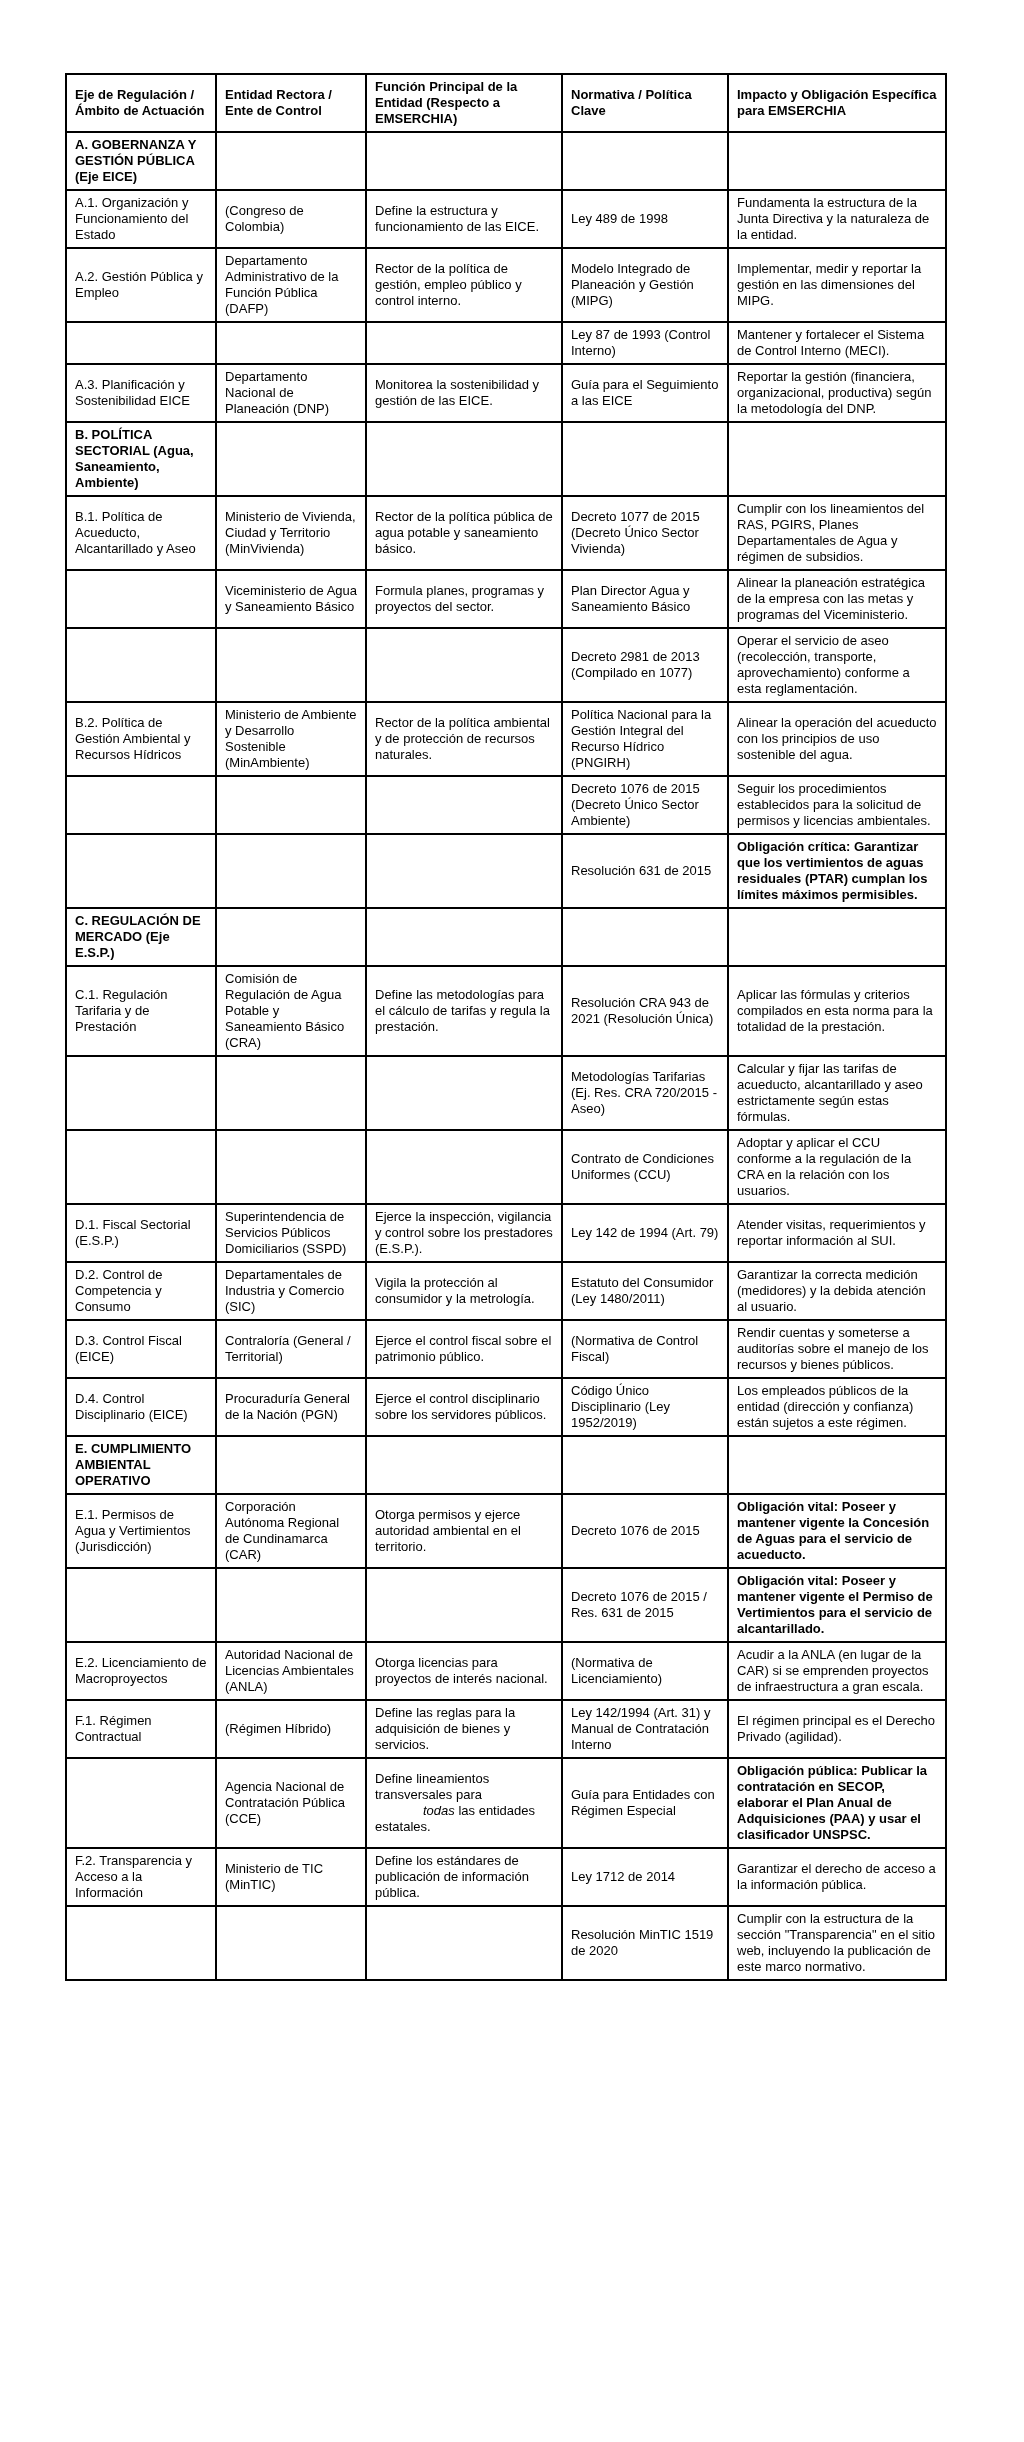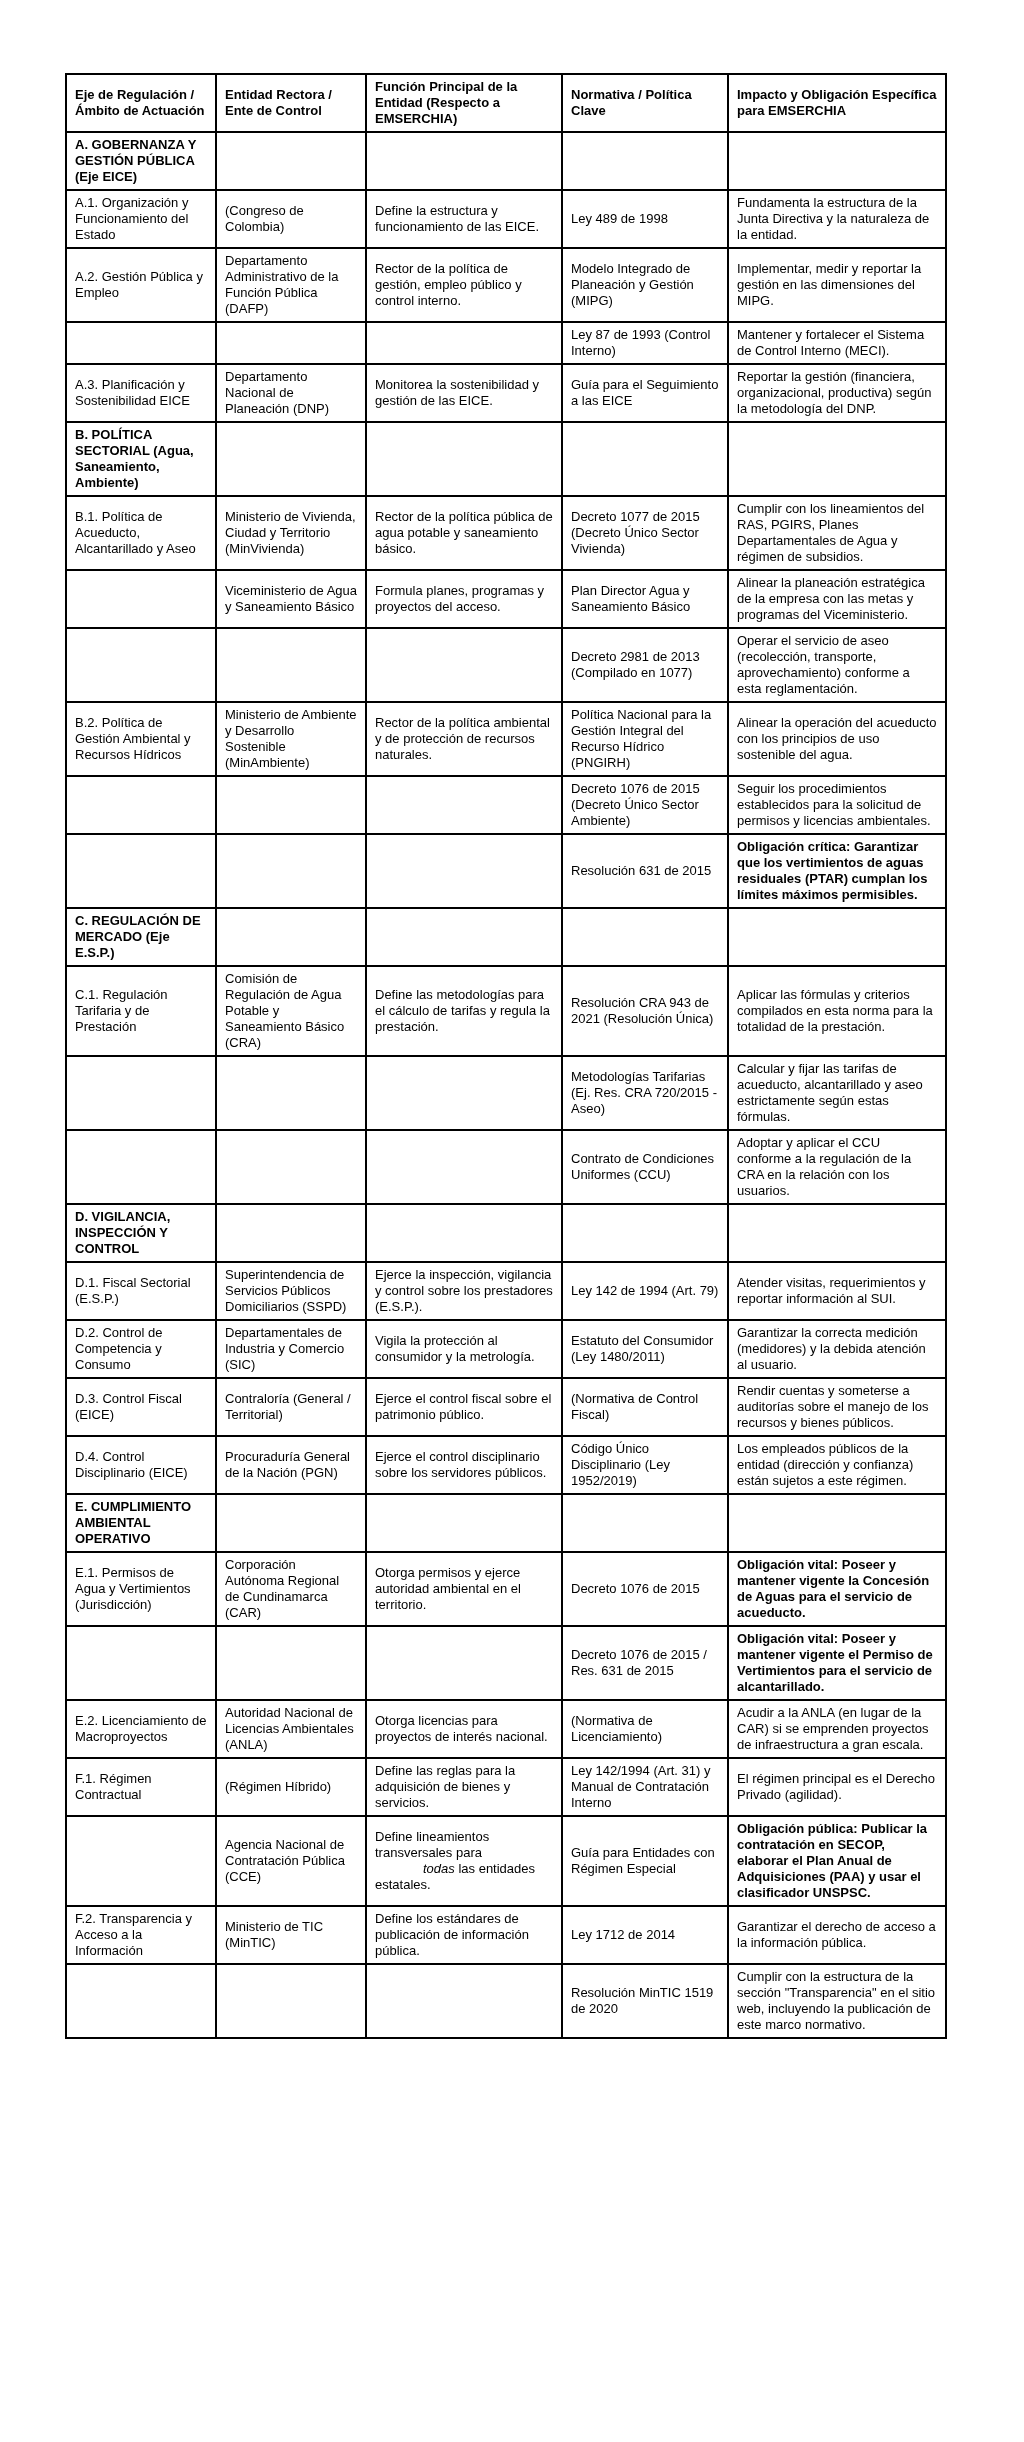--- a/index.html
+++ b/index.html
@@ -113,21 +113,21 @@
         <tr>
           <td>B.1. Política de Acueducto, Alcantarillado y Aseo</td>
           <td>Ministerio de Vivienda, Ciudad y Territorio (MinVivienda)</td>
           <td>Rector de la política pública de agua potable y saneamiento básico.</td>
           <td>Decreto 1077 de 2015 (Decreto Único Sector Vivienda)</td>
           <td>Cumplir con los lineamientos del RAS, PGIRS, Planes Departamentales de Agua y régimen de subsidios.</td>
         </tr>
         <tr>
           <td></td>
           <td>Viceministerio de Agua y Saneamiento Básico</td>
-          <td>Formula planes, programas y proyectos del acceso.</td>
+          <td>Formula planes, programas y proyectos del sector.</td>
           <td>Plan Director Agua y Saneamiento Básico</td>
           <td>Alinear la planeación estratégica de la empresa con las metas y programas del Viceministerio.</td>
         </tr>
         <tr>
           <td></td>
           <td></td>
           <td></td>
           <td>Decreto 2981 de 2013 (Compilado en 1077)</td>
           <td>Operar el servicio de aseo (recolección, transporte, aprovechamiento) conforme a esta reglamentación.</td>
         </tr>
@@ -174,27 +174,20 @@
           <td>Calcular y fijar las tarifas de acueducto, alcantarillado y aseo estrictamente según estas fórmulas.</td>
         </tr>
         <tr>
           <td></td>
           <td></td>
           <td></td>
           <td>Contrato de Condiciones Uniformes (CCU)</td>
           <td>Adoptar y aplicar el CCU conforme a la regulación de la CRA en la relación con los usuarios.</td>
         </tr>
         <tr>
-          <td class="section-label">D. VIGILANCIA, INSPECCIÓN Y CONTROL</td>
-          <td></td>
-          <td></td>
-          <td></td>
-          <td></td>
-        </tr>
-        <tr>
           <td>D.1. Fiscal Sectorial (E.S.P.)</td>
           <td>Superintendencia de Servicios Públicos Domiciliarios (SSPD)</td>
           <td>Ejerce la inspección, vigilancia y control sobre los prestadores (E.S.P.).</td>
           <td>Ley 142 de 1994 (Art. 79)</td>
           <td>Atender visitas, requerimientos y reportar información al SUI.</td>
         </tr>
         <tr>
           <td>D.2. Control de Competencia y Consumo</td>
           <td>Departamentales de Industria y Comercio (SIC)</td>
           <td>Vigila la protección al consumidor y la metrología.</td>

